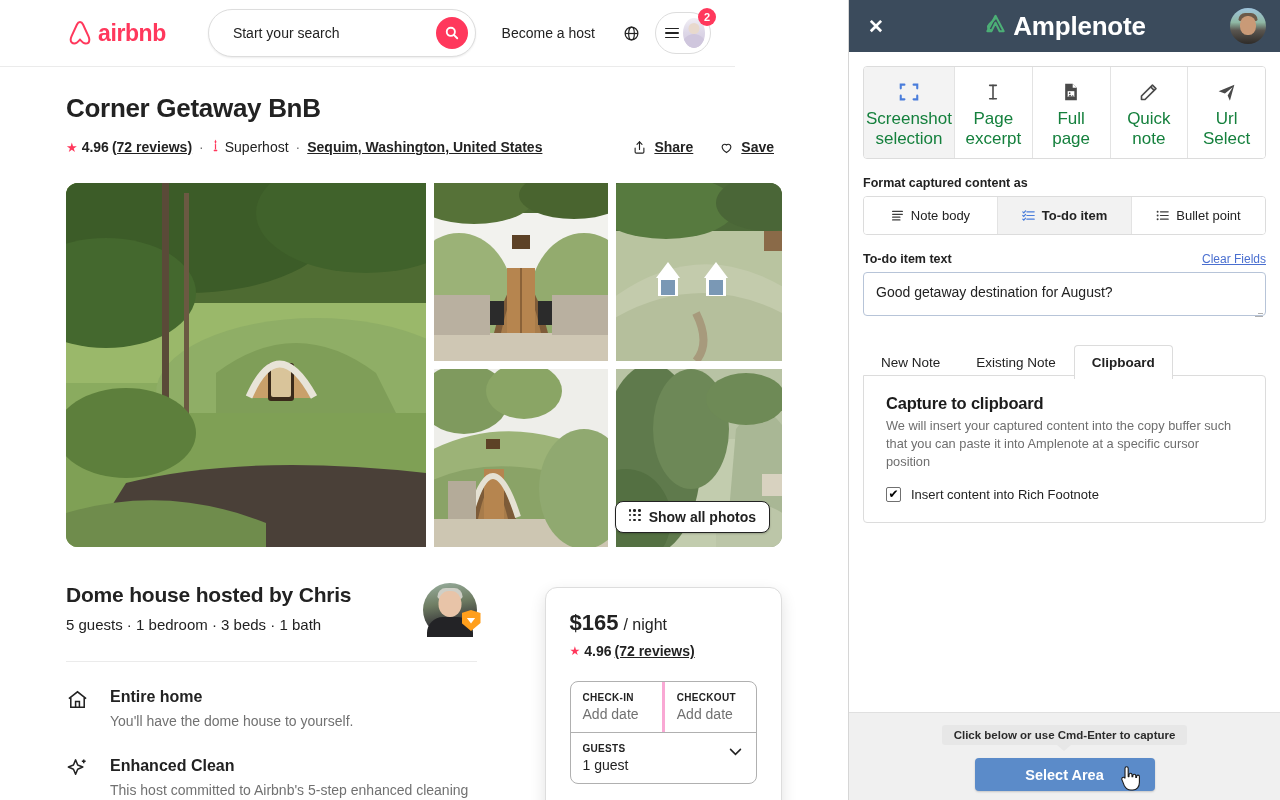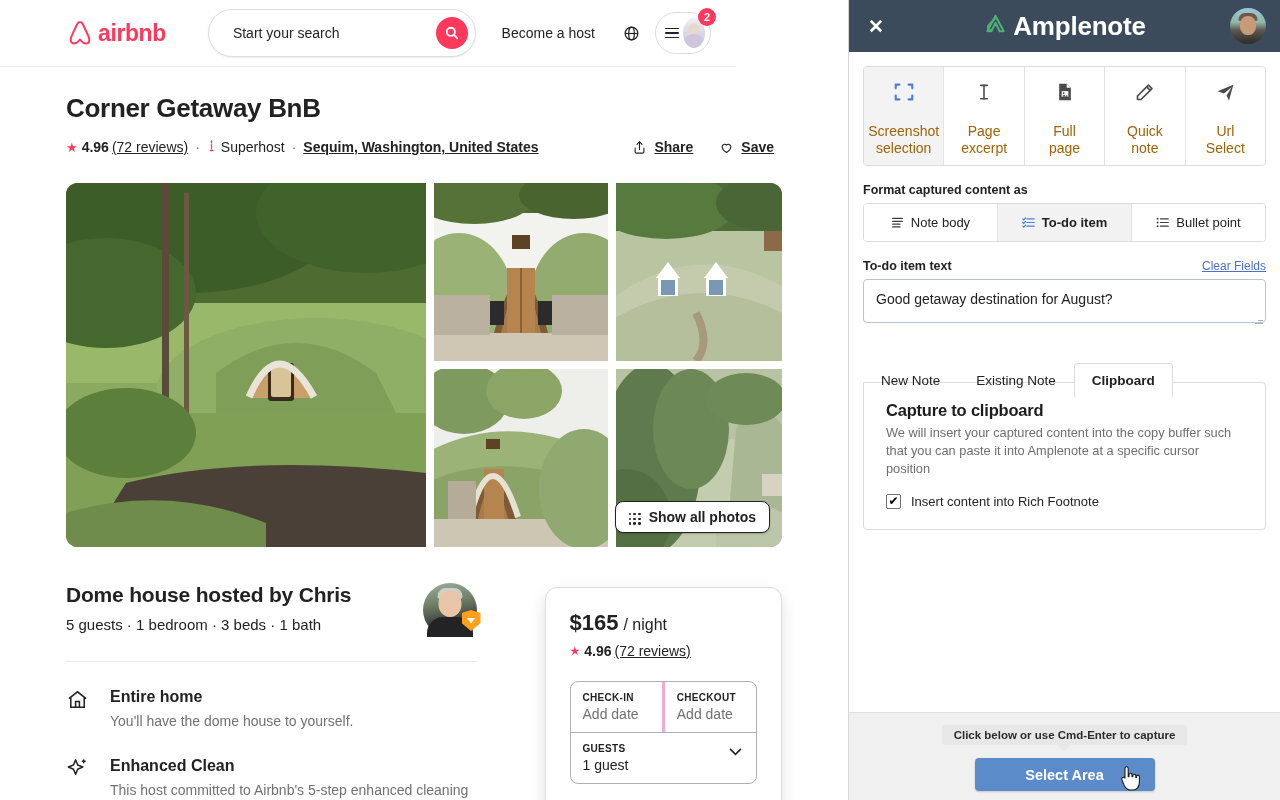--- a/index.html
+++ b/index.html
@@ -68,21 +68,21 @@
     min-width: 18px; height: 18px; border-radius: 9px;
     background: #FF385C; color: #fff; font-size: 11px; font-weight: 600;
     display: flex; align-items: center; justify-content: center; padding: 0 4px;
   }
 
   .ab-body { padding: 0 66px; }
   .ab-title { font-size: 26px; font-weight: 600; color: #222; margin-top: 26px; letter-spacing:-0.3px;}
   .ab-subrow { display: flex; align-items: center; margin-top: 9px; font-size: 14px; color: #222; }
   .ab-star { color: #FF385C; font-size: 13px; margin-right: 4px; }
   .ab-rating { font-weight: 600; }
-  .ab-reviews { text-decoration: underline; font-weight: 400; margin-left: 3px; text-align: right;}
+  .ab-reviews { text-decoration: underline; font-weight: 700; margin-left: 3px; text-align: right;}
   .ab-dot { margin: 0 7px; color: #717171; }
   .ab-superhost-icon { color:#FF385C; font-size: 13px; margin-right:5px;}
   .ab-superhost { color: #222; }
   .ab-loc { text-decoration: underline; font-weight: 600; }
   .ab-actions { margin-left: auto; display: flex; gap: 10px; align-items:center;}
   .ab-action { display: flex; align-items: center; gap: 7px; font-size: 14px; font-weight: 600; text-decoration: underline; padding: 6px 8px;}
 
   
   .ab-photos {
     margin-top: 22px; display: grid;
@@ -90,21 +90,21 @@
     grid-template-rows: 178px 178px;
     gap: 8px; border-radius: 12px; overflow: hidden;
     width: 716px; position: relative;
   }
   .ph { overflow: hidden; position: relative; background:#ddd;}
   .ph-main { grid-row: 1 / span 2; }
   .show-all {
     position: absolute; right: 12px; bottom: 14px;
     background: #fff; border: 1px solid #222; border-radius: 8px;
     padding: 7px 13px; font-size: 14px; font-weight: 600; color: #222;
-    display: flex; align-items: flex-end; gap: 8px;
+    display: flex; align-items: flex-start; gap: 8px;
     box-shadow: 0 1px 2px rgba(0,0,0,0.2); z-index: 5;
   }
   .grid-dots { display:grid; grid-template-columns: repeat(3,2.6px); gap:2.2px;}
   .grid-dots i { width:2.6px; height:2.6px; background:#222; border-radius:50%; display:block;}
 
   
   .ab-lower { display: flex; margin-top: 36px; }
   .ab-left-col { width: 416px; }
   .host-row { display: flex; align-items: flex-start; }
   .host-title { font-size: 21px; font-weight: 600; color:#222; letter-spacing:-0.2px;}
@@ -193,21 +193,21 @@
     background: #fff;
   }
   .mode-item {
     flex: 1; padding: 11px 2px 9px; text-align: center;
     border-right: 1px solid #e3e3e3; background: #fff;
   }
   .mode-item:last-child { border-right: none; }
   .mode-item.active { background: #f3f3f3; }
   .mode-ic { height: 28px; display: flex; align-items: center; justify-content: center; color: #4a4a4a; }
   .mode-item.active .mode-ic { color: #4a7ddb; }
-  .mode-lbl { font-size: 14px; color: #a16207; line-height: 1.18; margin-top: 17px; }
+  .mode-lbl { font-size: 17px; color: #15803d; line-height: 1.18; margin-top: 3px; }
 
   .sec-lbl { font-size: 12.5px; font-weight: 700; color: #222; margin-top: 17px; }
   .fmt-bar {
     display: flex; margin-top: 6px;
     border: 1px solid #dcdcdc; border-radius: 4px; overflow: hidden; background:#fff;
   }
   .fmt-item {
     flex: 1; display: flex; align-items: center; justify-content: center; gap: 7px;
     padding: 11px 2px; font-size: 13px; color: #222; border-right: 1px solid #e3e3e3; background:#fff;
   }
@@ -227,21 +227,21 @@
   }
   .ta-wrap { position: relative; }
   .ta-grip { position:absolute; right:3px; bottom:3px; width:8px;height:8px; pointer-events:none;}
   .ta-grip i { position:absolute; background:#b0b0b0; height:1px; width:8px; transform-origin: right; }
 
   .tabs { display: flex; margin-top: 22px; align-items: flex-end; position: relative; z-index:2; }
   .tab {
     padding: 9px 17px; font-size: 13.5px; color: #222;
     border: 1px solid transparent; border-bottom: none;
     border-radius: 4px 4px 0 0; background: transparent;
-    position: relative; top: 14px;
+    position: relative; top: 3px;
   }
   .tab.active {
     background: #fff; border-color: #dcdcdc; font-weight: 700;
   }
   .tab-panel {
     border: 1px solid #dcdcdc; border-radius: 0 4px 4px 4px;
     padding: 18px 22px 20px; background: #fff; margin-top: -1px;
   }
   .panel-title { font-size: 16.5px; font-weight: 700; color: #1c1c1c; letter-spacing: -0.2px; }
   .panel-desc { font-size: 12.8px; color: #6e6e6e; line-height: 1.42; margin-top: 4px; }

